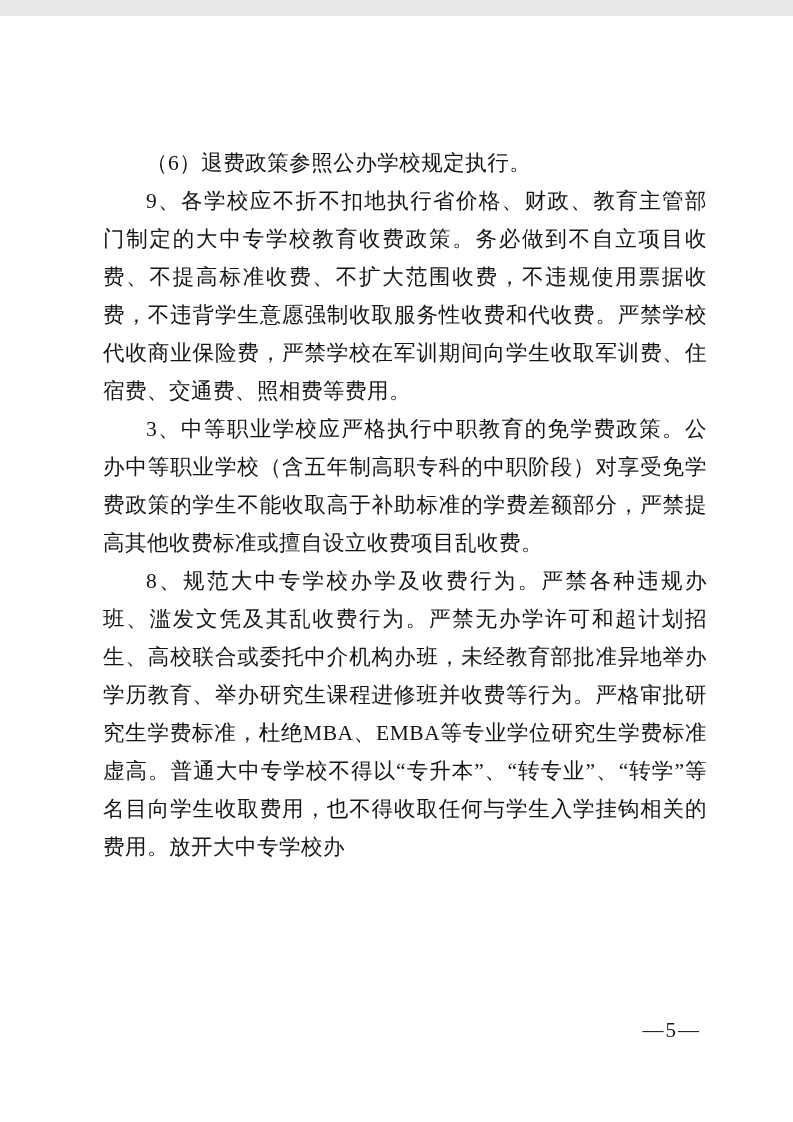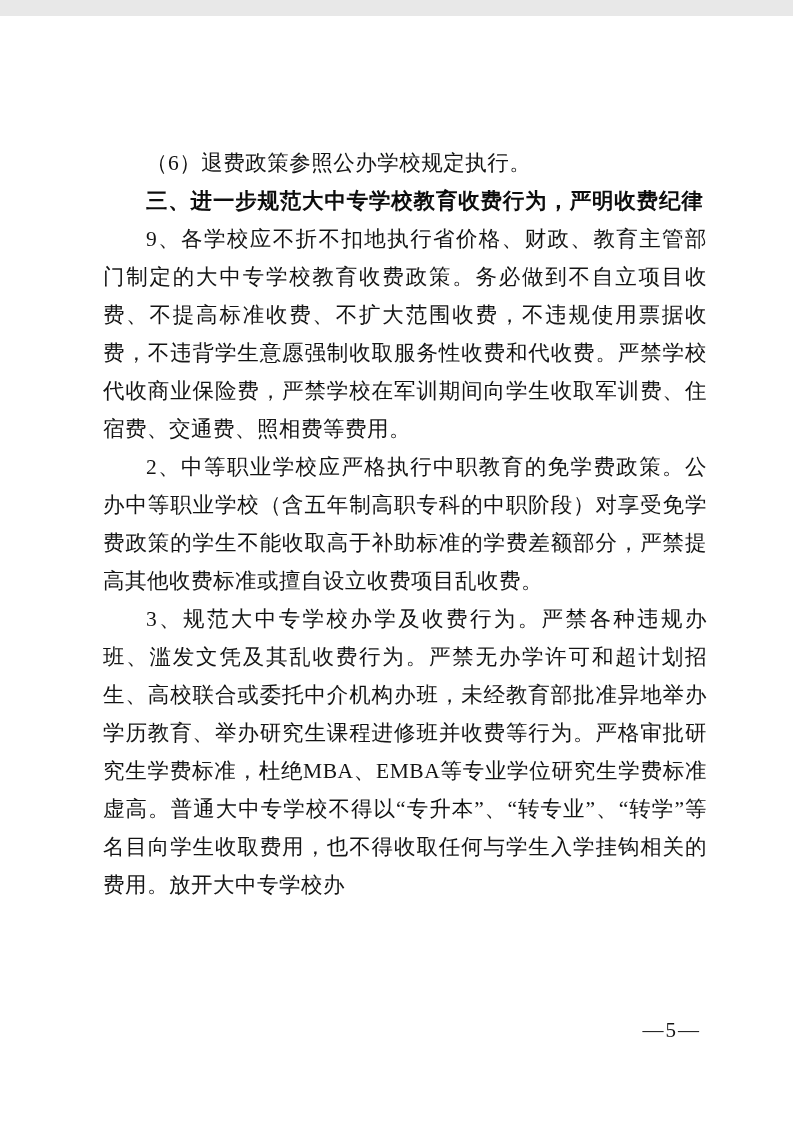--- a/index.html
+++ b/index.html
@@ -47,19 +47,18 @@
     color: #141414;
     font-family: "Liberation Serif", "DejaVu Serif", serif;
   }
 </style>
 </head>
 <body>
 
 <div class="page">
   <div class="content">
     <p class="para">（6）退费政策参照公办学校规定执行。</p>
-    <p class="para heading">三、进一步规范大中专学校教育收费行为，严明收费纪律</p>
     <p class="para">9、各学校应不折不扣地执行省价格、财政、教育主管部门制定的大中专学校教育收费政策。务必做到不自立项目收费、不提高标准收费、不扩大范围收费，不违规使用票据收费，不违背学生意愿强制收取服务性收费和代收费。严禁学校代收商业保险费，严禁学校在军训期间向学生收取军训费、住宿费、交通费、照相费等费用。</p>
-    <p class="para">2、中等职业学校应严格执行中职教育的免学费政策。公办中等职业学校（含五年制高职专科的中职阶段）对享受免学费政策的学生不能收取高于补助标准的学费差额部分，严禁提高其他收费标准或擅自设立收费项目乱收费。</p>
-    <p class="para">3、规范大中专学校办学及收费行为。严禁各种违规办班、滥发文凭及其乱收费行为。严禁无办学许可和超计划招生、高校联合或委托中介机构办班，未经教育部批准异地举办学历教育、举办研究生课程进修班并收费等行为。严格审批研究生学费标准，杜绝MBA、EMBA等专业学位研究生学费标准虚高。普通大中专学校不得以“专升本”、“转专业”、“转学”等名目向学生收取费用，也不得收取任何与学生入学挂钩相关的费用。放开大中专学校办</p>
+    <p class="para">3、中等职业学校应严格执行中职教育的免学费政策。公办中等职业学校（含五年制高职专科的中职阶段）对享受免学费政策的学生不能收取高于补助标准的学费差额部分，严禁提高其他收费标准或擅自设立收费项目乱收费。</p>
+    <p class="para">8、规范大中专学校办学及收费行为。严禁各种违规办班、滥发文凭及其乱收费行为。严禁无办学许可和超计划招生、高校联合或委托中介机构办班，未经教育部批准异地举办学历教育、举办研究生课程进修班并收费等行为。严格审批研究生学费标准，杜绝MBA、EMBA等专业学位研究生学费标准虚高。普通大中专学校不得以“专升本”、“转专业”、“转学”等名目向学生收取费用，也不得收取任何与学生入学挂钩相关的费用。放开大中专学校办</p>
   </div>
   <div class="page-number">—5—</div>
 </div>
 
 </body></html>

